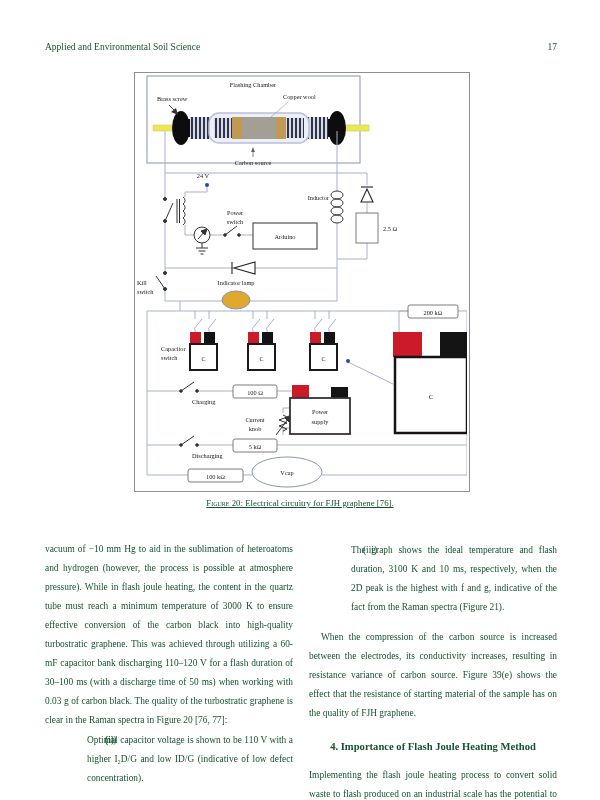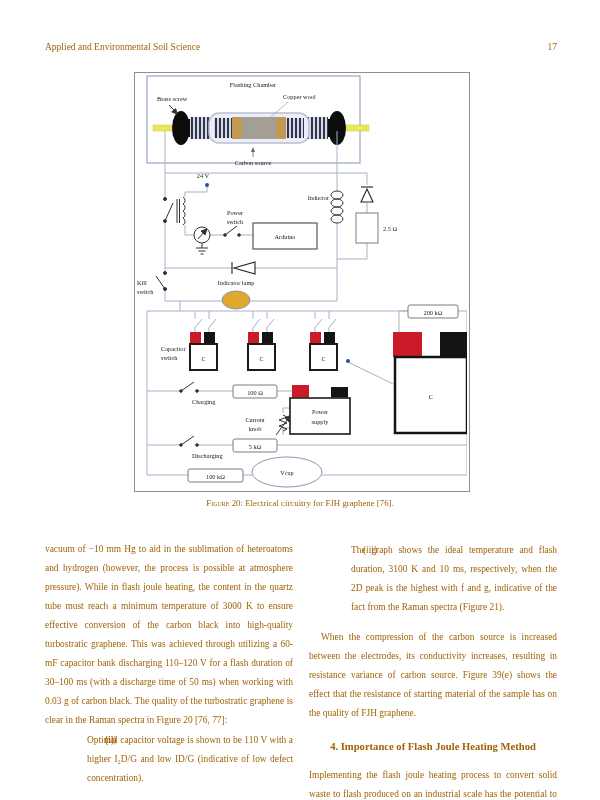--- a/index.html
+++ b/index.html
@@ -1,23 +1,23 @@
 <!DOCTYPE html>
 <html><head>
 <meta charset="utf-8">
 <style>
   html,body{margin:0;padding:0;background:#ffffff;}
   .page{position:relative;width:600px;height:800px;background:#fff;overflow:hidden;
-        font-family:"Liberation Serif",serif;color:#a16207;}
+        font-family:"Liberation Serif",serif;color:#14532d;}
   .header{position:absolute;top:42px;left:45px;width:512px;display:flex;
           justify-content:space-between;font-size:9.5px;}
   .figure-box{position:absolute;left:134px;top:72px;width:334px;height:418px;
               border:1px solid #8f8f8f;background:#fff;}
   .figure-caption{position:absolute;top:498px;left:0;width:600px;text-align:center;
-                  font-size:8.8px;}
+                  font-size:8.8px;text-decoration:underline;}
   .figure-caption .sc{font-variant:small-caps;}
   .columns{position:absolute;top:540px;left:45px;width:512px;display:flex;gap:16px;}
   .col{width:248px;font-size:9.4px;line-height:19px;text-align:justify;}
   .col p{margin:0;}
   .list-item{position:relative;padding-left:42px;margin-top:1px;}
   .list-item .li-label{position:absolute;left:20px;top:0;padding-left:40px;}
   .list-item3 .li-label{left:14px;}
   .indent-p{text-indent:12px;margin-top:11px !important;}
   .section-heading{font-weight:bold;font-size:10.6px;margin:14px 0 10px 0;text-align:center;}
   svg text{font-family:"Liberation Serif",serif;fill:#1a1a1a;}

